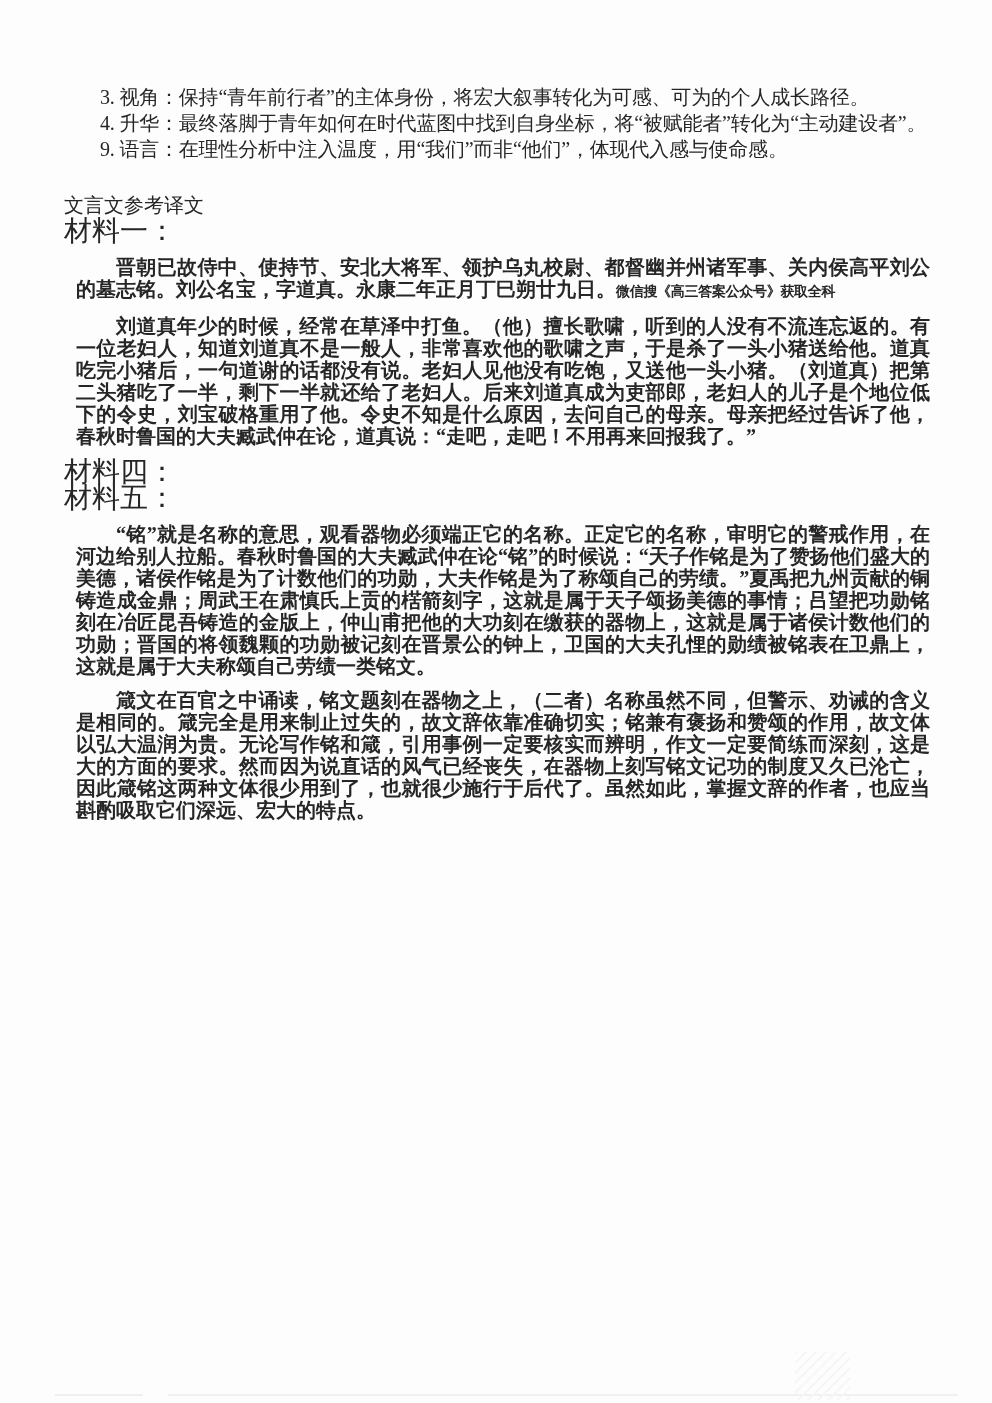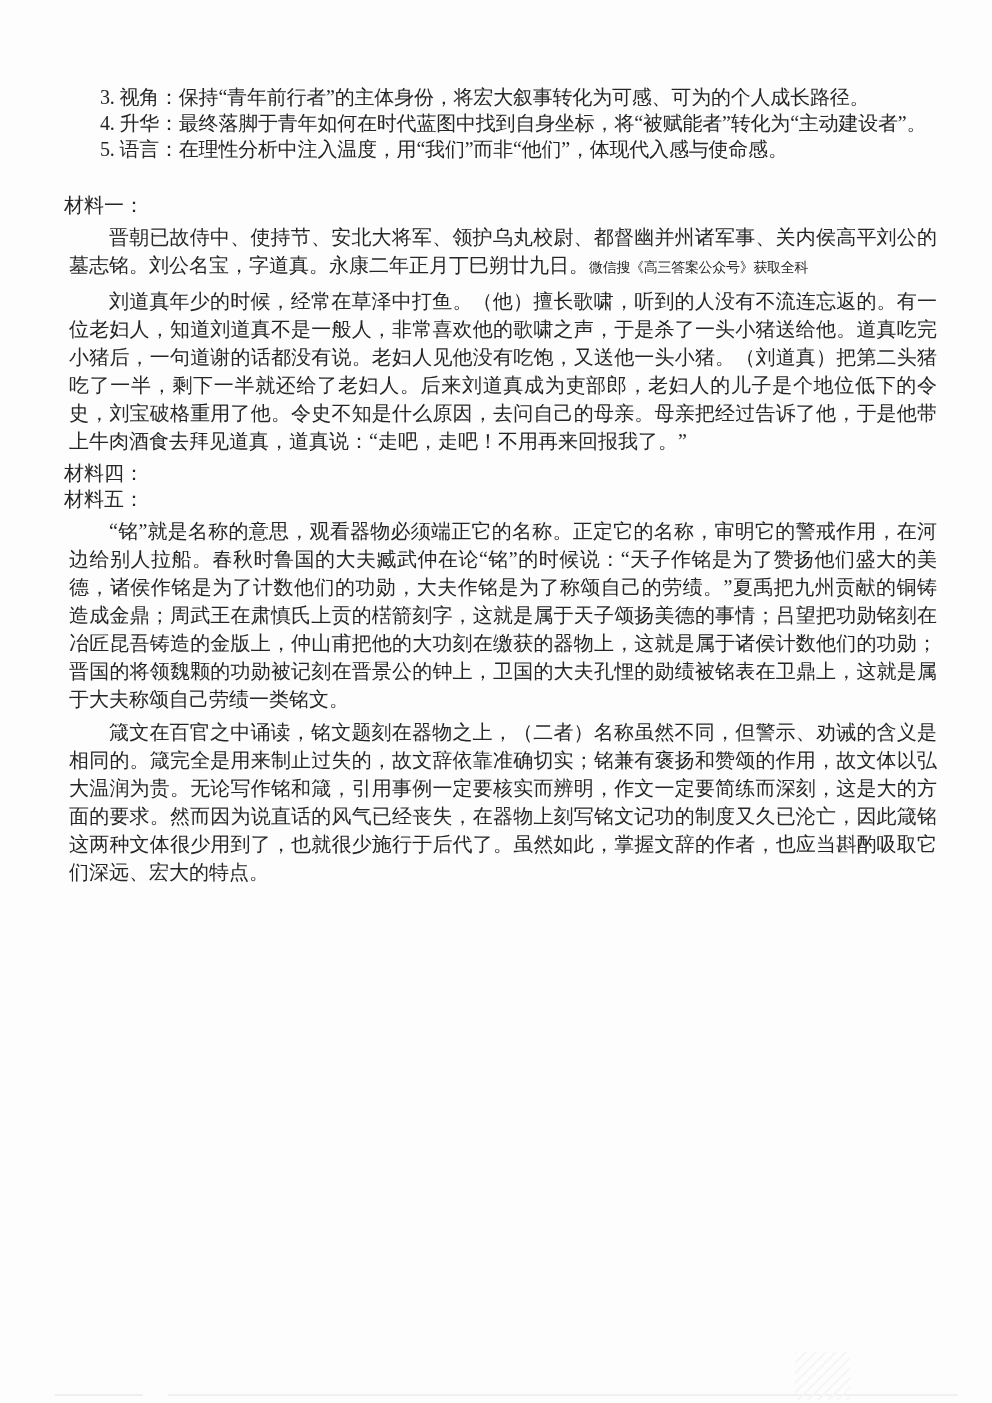--- a/index.html
+++ b/index.html
@@ -32,29 +32,30 @@
     letter-spacing: -0.2px;
   }
   .gap {
     height: 30px;
   }
   .sec-title {
     font-size: 20px;
     line-height: 26px;
   }
   .mat-heading {
-    font-size: 20px;
+    font-size: 28px;
     line-height: 26px;
   }
   .para {
-    margin: 5px;
+    margin: 12px;
     font-size: 20px;
-    line-height: 28px;
+    line-height: 22px;
     text-align: justify;
     text-indent: 2em;
+    font-weight: bold;
   }
   .watermark {
     font-size: 14px;
     letter-spacing: -0.3px;
   }
   .artifact-line {
     position: absolute;
     height: 2px;
     background: #ededed;
   }
@@ -71,36 +72,37 @@
 </style>
 </head>
 <body>
 
 <div class="page">
   <div class="content">
 
     <div class="points">
       <div class="point">3. 视角：保持“青年前行者”的主体身份，将宏大叙事转化为可感、可为的个人成长路径。</div>
       <div class="point">4. 升华：最终落脚于青年如何在时代蓝图中找到自身坐标，将“被赋能者”转化为“主动建设者”。</div>
-      <div class="point">5. 语言：在理性分析中注入温度，用“我们”而非“他们”，体现代入感与使命感。</div>
+      <div class="point">9. 语言：在理性分析中注入温度，用“我们”而非“他们”，体现代入感与使命感。</div>
     </div>
 
     <div class="gap"></div>
 
+    <div class="sec-title">文言文参考译文</div>
 
     <div class="mat">
       <div class="mat-heading">材料一：</div>
       <p class="para"><span>晋朝已故侍中、使持节、安北大将军、领护乌丸校尉、都督幽并州诸军事、关内侯高平刘公的墓志铭。刘公名宝，字道真。永康二年正月丁巳朔廿九日。</span><span class="watermark">微信搜《高三答案公众号》获取全科</span></p>
     </div>
 
     <div class="mat">
     </div>
 
     <div class="mat">
-      <p class="para">刘道真年少的时候，经常在草泽中打鱼。（他）擅长歌啸，听到的人没有不流连忘返的。有一位老妇人，知道刘道真不是一般人，非常喜欢他的歌啸之声，于是杀了一头小猪送给他。道真吃完小猪后，一句道谢的话都没有说。老妇人见他没有吃饱，又送他一头小猪。（刘道真）把第二头猪吃了一半，剩下一半就还给了老妇人。后来刘道真成为吏部郎，老妇人的儿子是个地位低下的令史，刘宝破格重用了他。令史不知是什么原因，去问自己的母亲。母亲把经过告诉了他，于是他带上牛肉酒食去拜见道真，道真说：“走吧，走吧！不用再来回报我了。”</p>
+      <p class="para">刘道真年少的时候，经常在草泽中打鱼。（他）擅长歌啸，听到的人没有不流连忘返的。有一位老妇人，知道刘道真不是一般人，非常喜欢他的歌啸之声，于是杀了一头小猪送给他。道真吃完小猪后，一句道谢的话都没有说。老妇人见他没有吃饱，又送他一头小猪。（刘道真）把第二头猪吃了一半，剩下一半就还给了老妇人。后来刘道真成为吏部郎，老妇人的儿子是个地位低下的令史，刘宝破格重用了他。令史不知是什么原因，去问自己的母亲。母亲把经过告诉了他，春秋时鲁国的大夫臧武仲在论，道真说：“走吧，走吧！不用再来回报我了。”</p>
     </div>
 
     <div class="mat">
       <div class="mat-heading">材料四：</div>
     </div>
 
     <div class="mat">
       <div class="mat-heading">材料五：</div>
       <p class="para">“铭”就是名称的意思，观看器物必须端正它的名称。正定它的名称，审明它的警戒作用，在河边给别人拉船。春秋时鲁国的大夫臧武仲在论“铭”的时候说：“天子作铭是为了赞扬他们盛大的美德，诸侯作铭是为了计数他们的功勋，大夫作铭是为了称颂自己的劳绩。”夏禹把九州贡献的铜铸造成金鼎；周武王在肃慎氏上贡的楛箭刻字，这就是属于天子颂扬美德的事情；吕望把功勋铭刻在冶匠昆吾铸造的金版上，仲山甫把他的大功刻在缴获的器物上，这就是属于诸侯计数他们的功勋；晋国的将领魏颗的功勋被记刻在晋景公的钟上，卫国的大夫孔悝的勋绩被铭表在卫鼎上，这就是属于大夫称颂自己劳绩一类铭文。</p>
       <p class="para">箴文在百官之中诵读，铭文题刻在器物之上，（二者）名称虽然不同，但警示、劝诫的含义是相同的。箴完全是用来制止过失的，故文辞依靠准确切实；铭兼有褒扬和赞颂的作用，故文体以弘大温润为贵。无论写作铭和箴，引用事例一定要核实而辨明，作文一定要简练而深刻，这是大的方面的要求。然而因为说直话的风气已经丧失，在器物上刻写铭文记功的制度又久已沦亡，因此箴铭这两种文体很少用到了，也就很少施行于后代了。虽然如此，掌握文辞的作者，也应当斟酌吸取它们深远、宏大的特点。</p>

